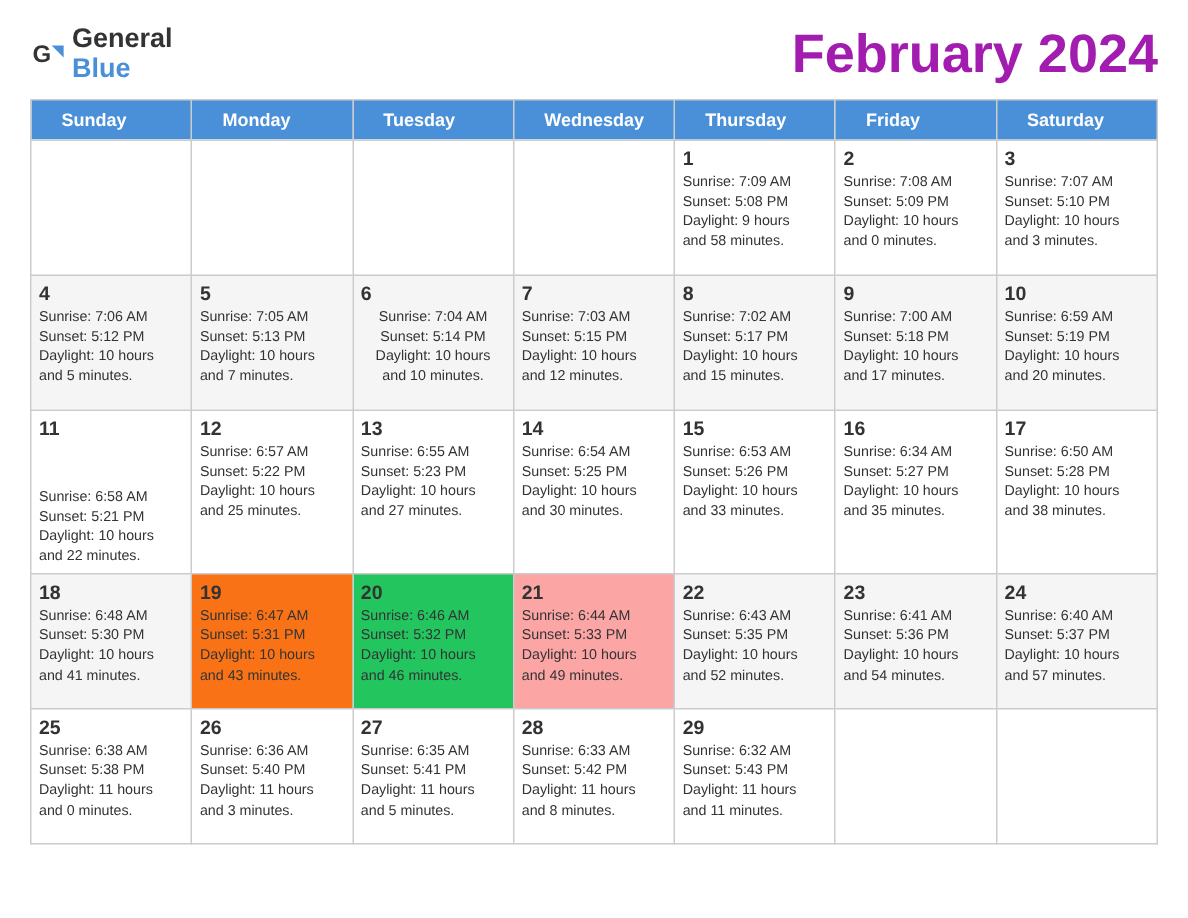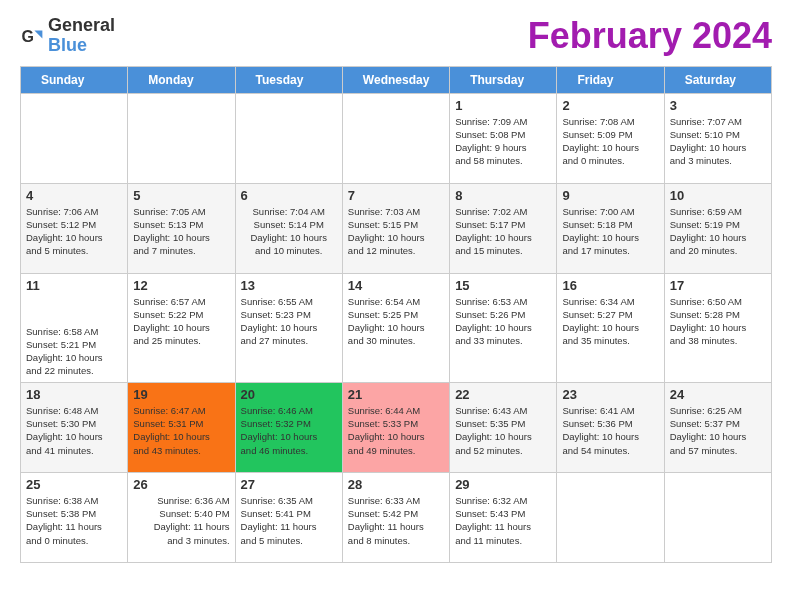--- a/index.html
+++ b/index.html
@@ -285,37 +285,37 @@
         </td>
         <td style="background-color: rgb(245, 245, 245);">
           <span class="day-number">23</span>
           <div class="day-info" style="white-space: pre-line;">Sunrise: 6:41 AM
 Sunset: 5:36 PM
 Daylight: 10 hours
 and 54 minutes.</div>
         </td>
         <td style="background-color: rgb(245, 245, 245);">
           <span class="day-number">24</span>
-          <div class="day-info" style="white-space: pre-line;">Sunrise: 6:25 AM
+          <div class="day-info" style="white-space: pre-line;">Sunrise: 6:40 AM
 Sunset: 5:37 PM
 Daylight: 10 hours
 and 57 minutes.</div>
         </td>
       </tr>
       <tr>
         <td>
           <span class="day-number">25</span>
           <div class="day-info" style="white-space: pre-line;">Sunrise: 6:38 AM
 Sunset: 5:38 PM
 Daylight: 11 hours
 and 0 minutes.</div>
         </td>
         <td>
           <span class="day-number">26</span>
-          <div class="day-info" style="white-space: pre-line; text-align: right;">Sunrise: 6:36 AM
+          <div class="day-info" style="white-space: pre-line;">Sunrise: 6:36 AM
 Sunset: 5:40 PM
 Daylight: 11 hours
 and 3 minutes.</div>
         </td>
         <td>
           <span class="day-number">27</span>
           <div class="day-info" style="white-space: pre-line;">Sunrise: 6:35 AM
 Sunset: 5:41 PM
 Daylight: 11 hours
 and 5 minutes.</div>

